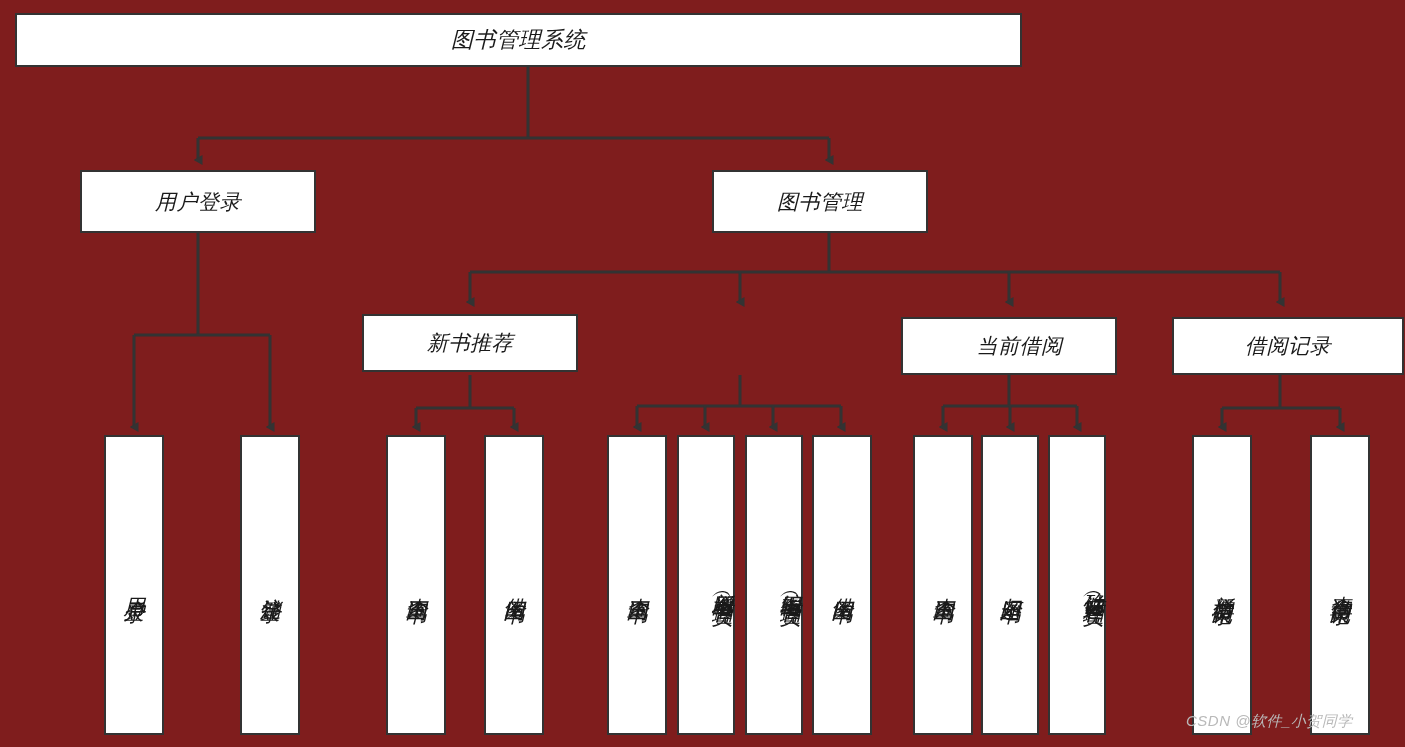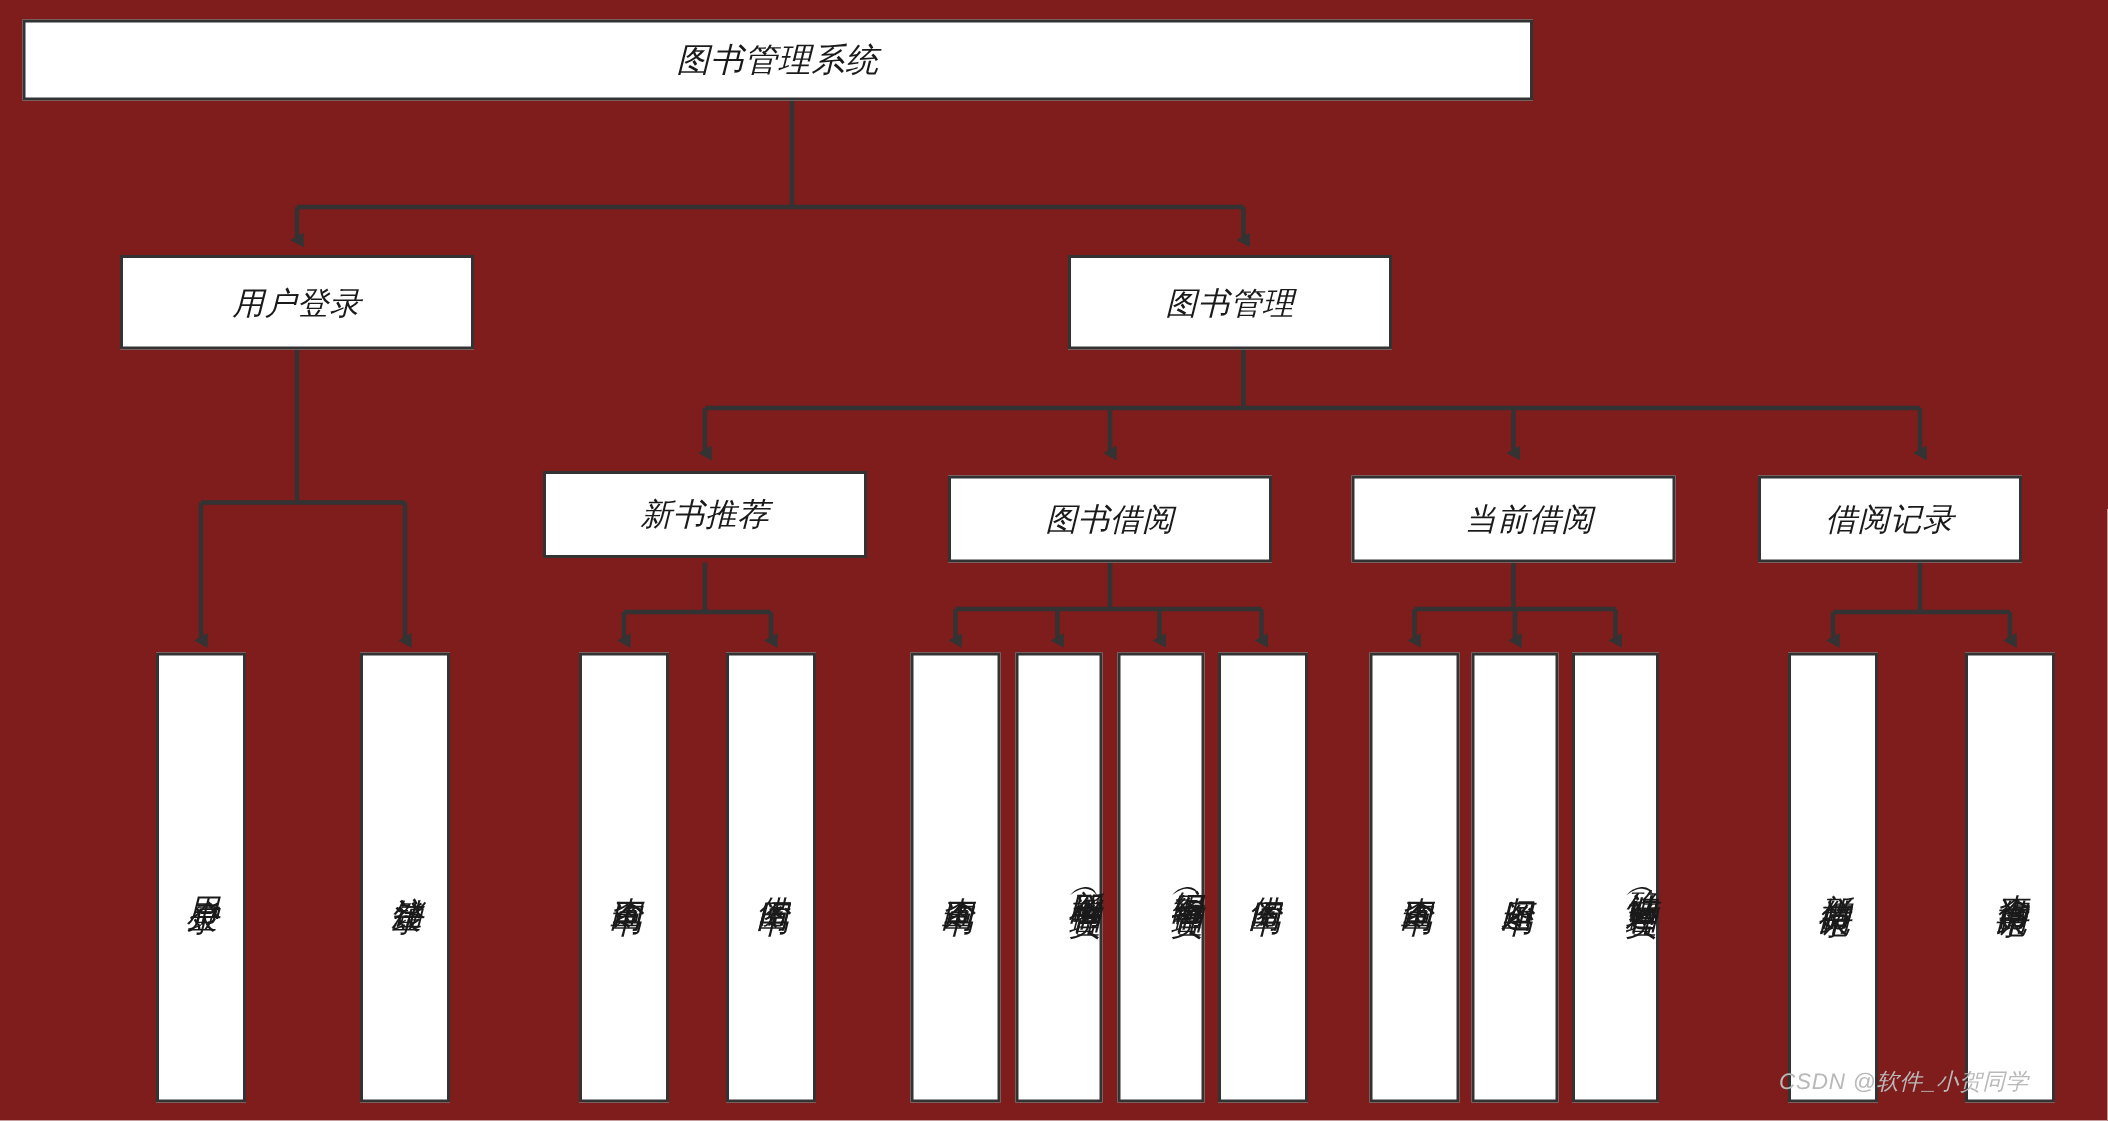--- a/index.html
+++ b/index.html
@@ -134,27 +134,24 @@
   <div class="node horiz" style="left:80px; top:170px; width:236px; height:63px;">
     <span class="nlabel">用户登录</span>
   </div>
   <div class="node horiz" style="left:712px; top:170px; width:216px; height:63px;">
     <span class="nlabel">图书管理</span>
   </div>
 
   <div class="node horiz" style="left:362px; top:314px; width:216px; height:58px;">
     <span class="nlabel">新书推荐</span>
   </div>
-  <div class="node horiz" style="left:632px; top:317px; width:216px; height:58px;">
-    <span class="nlabel">图书借阅</span>
-  </div>
   <div class="node horiz" style="left:901px; top:317px; width:216px; height:58px;padding-left:21px;">
     <span class="nlabel">当前借阅</span>
   </div>
-  <div class="node horiz" style="left:1172px; top:317px; width:176px; height:58px;">
+  <div class="node horiz" style="left:1172px; top:317px; width:232px; height:58px;">
     <span class="nlabel">借阅记录</span>
   </div>
 
   <div class="node vert" style="left:104px; top:435px; width:60px; height:300px;">
     <span class="nlabel">用户登录</span>
   </div>
   <div class="node vert" style="left:240px; top:435px; width:60px; height:300px;">
     <span class="nlabel">注销登录</span>
   </div>
 

